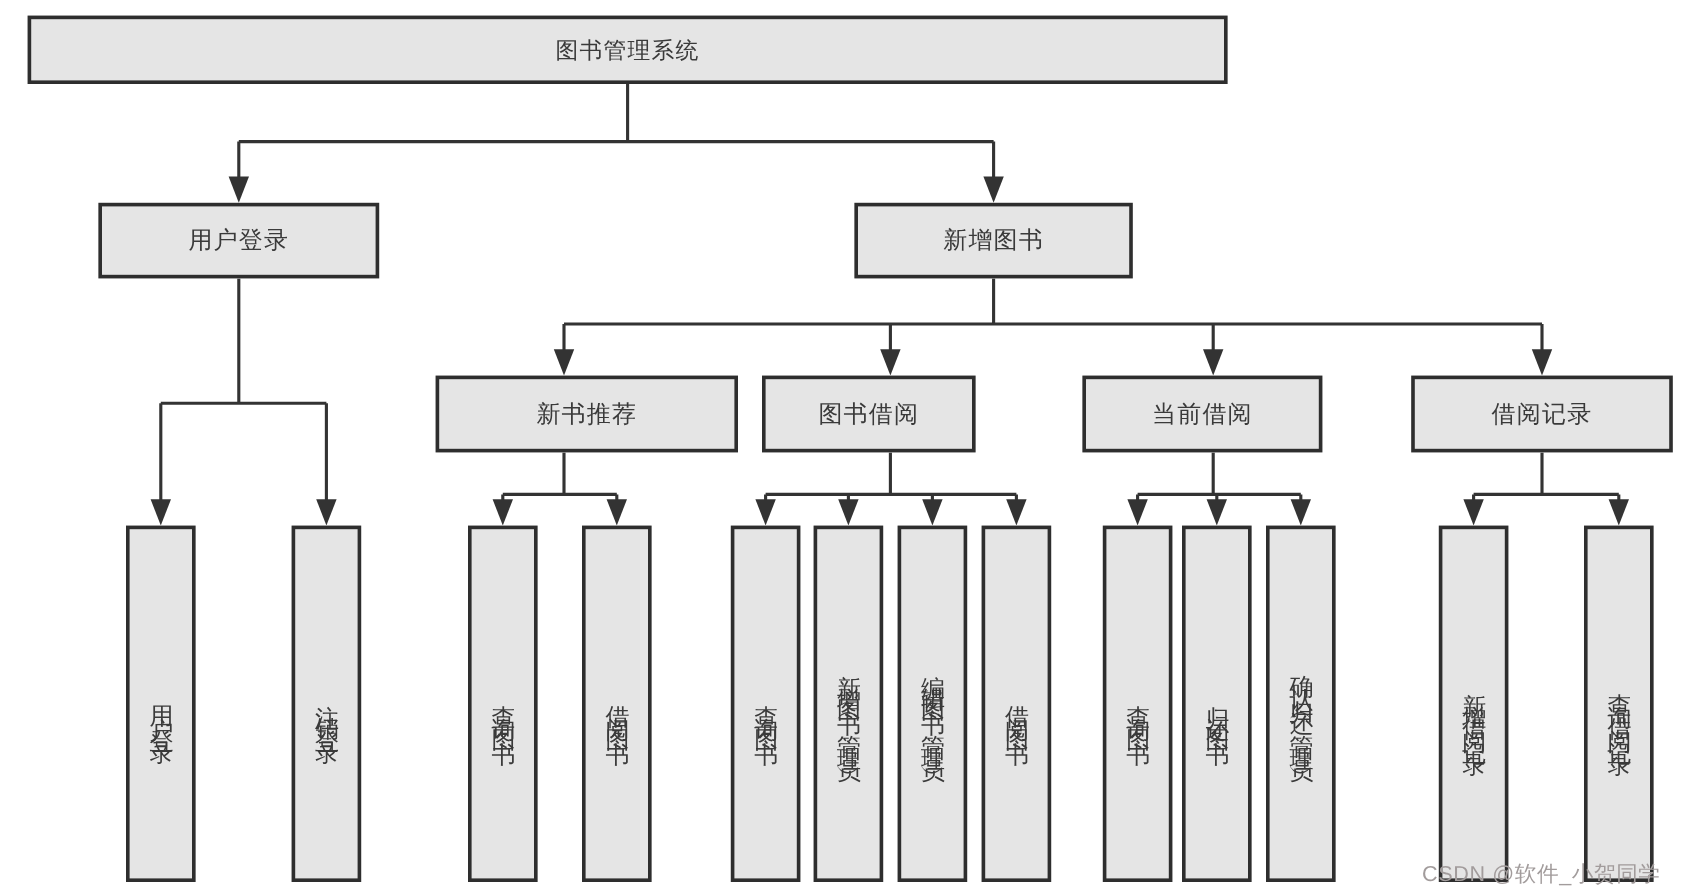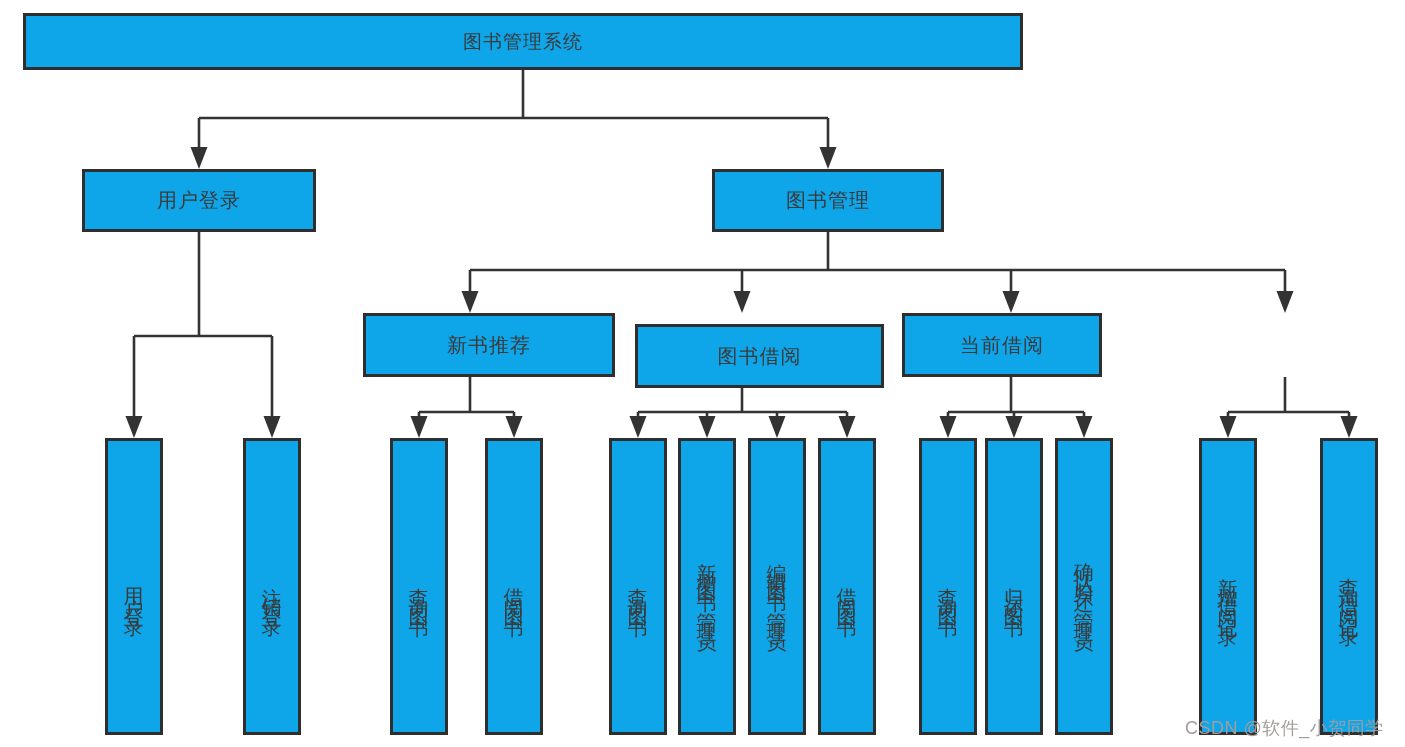--- a/index.html
+++ b/index.html
@@ -9,21 +9,21 @@
     background:#ffffff;
     overflow:hidden;
     font-family:"Liberation Sans", sans-serif;
   }
   .stage svg{position:absolute;left:0;top:0;}
   .ln{stroke:#333333;stroke-width:2.6;fill:none;}
   .ar{fill:#333333;stroke:none;}
   .node{
     position:absolute;
     box-sizing:border-box;
-    background:#0ea5e9;
+    background:#e5e5e5;
     border:3px solid #2e2e2e;
     display:flex;align-items:center;justify-content:center;
     color:#3a3a3a;
     z-index:2;
   }
   .node .lbl{white-space:nowrap;}
   .h .lbl{font-size:20px;letter-spacing:1px;}
   .root .lbl{font-size:19px;letter-spacing:1px;}
   .v .lbl{
     writing-mode:vertical-rl;
@@ -85,31 +85,34 @@
   </svg>
 
   <div class="node h root" style="left:23px;top:13px;width:1000px;height:57px">
     <span class="lbl">图书管理系统</span>
   </div>
 
   <div class="node h" style="left:82px;top:169px;width:234px;height:63px">
     <span class="lbl">用户登录</span>
   </div>
   <div class="node h" style="left:712px;top:169px;width:232px;height:63px">
-    <span class="lbl">图书管理</span>
+    <span class="lbl">新增图书</span>
   </div>
 
   <div class="node h" style="left:363px;top:313px;width:252px;height:64px">
     <span class="lbl">新书推荐</span>
   </div>
-  <div class="node h" style="left:635px;top:324px;width:249px;height:64px">
+  <div class="node h" style="left:635px;top:313px;width:178px;height:64px">
     <span class="lbl">图书借阅</span>
   </div>
   <div class="node h" style="left:902px;top:313px;width:200px;height:64px">
     <span class="lbl">当前借阅</span>
+  </div>
+  <div class="node h" style="left:1176px;top:313px;width:218px;height:64px">
+    <span class="lbl">借阅记录</span>
   </div>
 
   <div class="node v" style="left:105px;top:438px;width:58px;height:297px">
     <span class="lbl">用户登录</span>
   </div>
   <div class="node v" style="left:243px;top:438px;width:58px;height:297px">
     <span class="lbl">注销登录</span>
   </div>
 
   <div class="node v" style="left:390px;top:438px;width:58px;height:297px">

